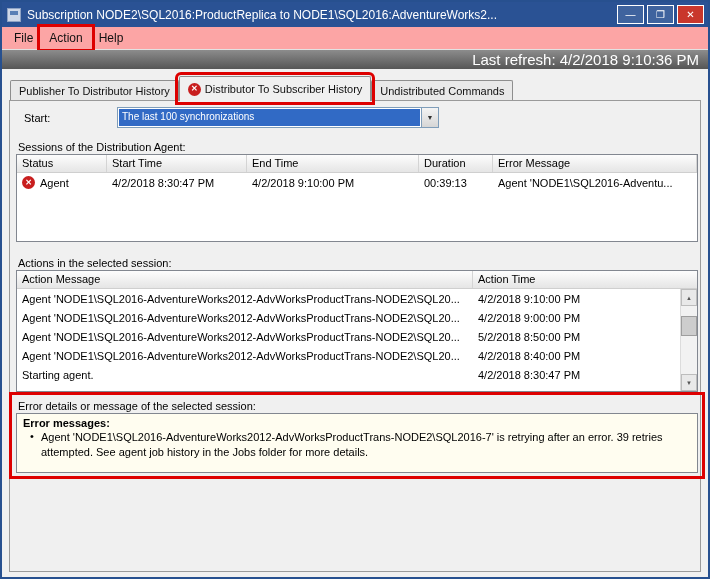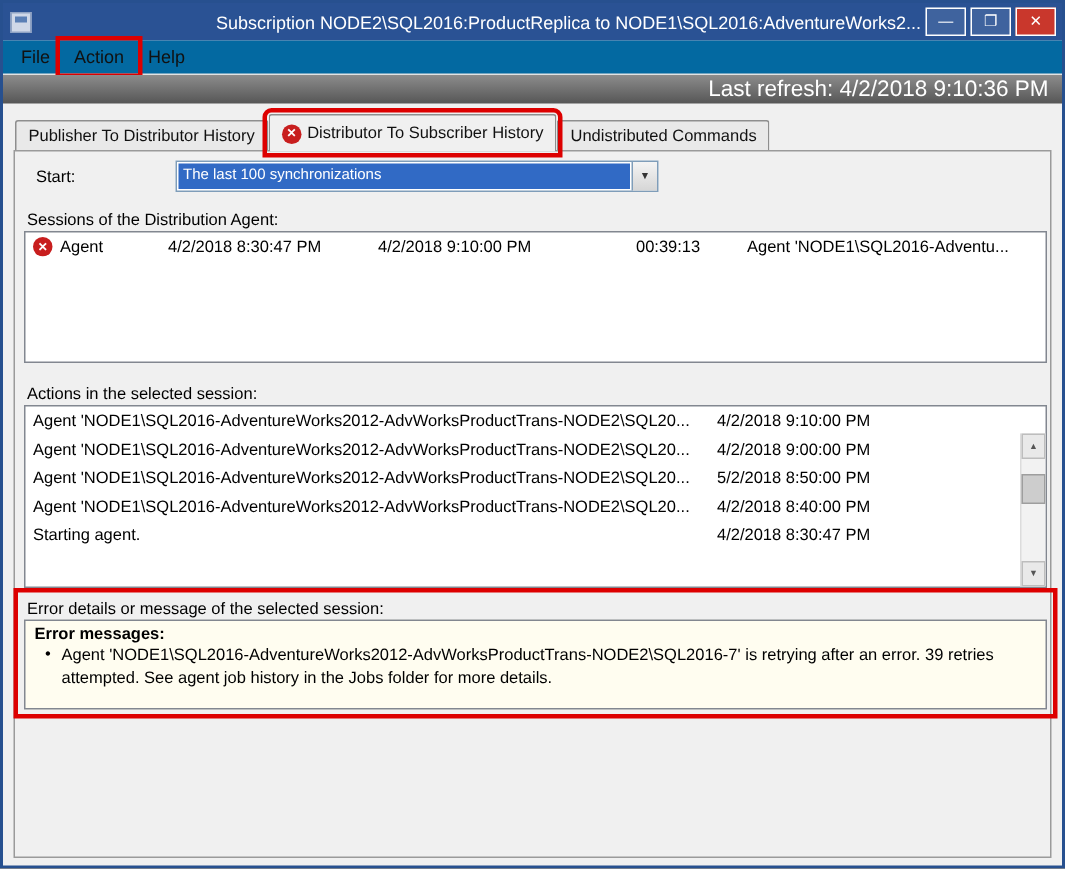--- a/index.html
+++ b/index.html
@@ -13,34 +13,34 @@
   }
 
   
   .titlebar {
     position:absolute; left:0; top:0; right:0; height:25px;
     background:#2a5294; color:#fff; display:flex; align-items:center;
     padding-left:5px; font-size:12px;
   }
   .title-icon { width:14px; height:14px; margin-right:6px; background:#cfd8e8; border:1px solid #8fa3c4; position:relative; flex:0 0 auto; }
   .title-icon::after { content:""; position:absolute; left:2px; top:2px; right:2px; height:4px; background:#5a7fb5; }
-  .title-text { flex:1; white-space:nowrap; overflow:hidden;text-align:right; }
+  .title-text { flex:1; white-space:nowrap; overflow:hidden; }
   .win-buttons { display:flex; margin-right:4px; }
   .win-btn {
     width:27px; height:19px; margin-left:3px; border:1px solid #ffffff;
     display:flex; align-items:center; justify-content:center;
     color:#fff; font-size:10px; line-height:1; background:rgba(255,255,255,0.10);
     cursor:default;
   }
   .win-btn.close { background:#c9372c; }
 
   
   .menubar {
     position:absolute; left:0; top:25px; right:0; height:23px;
-    background:#0369a1; border-bottom:1px solid #e2e2e2;
+    background:#fca5a5; border-bottom:1px solid #e2e2e2;
     display:flex; align-items:center; padding-left:4px; font-size:12px; color:#111;
   }
   .menu-item { padding:3px 8px; }
   .menu-item.annotated { outline:3px solid #dd0000; outline-offset:1px; }
 
   
   .refreshbar {
     position:absolute; left:0; top:48px; right:0; height:19px;
     background:linear-gradient(#8c8c8c,#565656);
     color:#fff; font-size:15px; line-height:19px;
@@ -163,34 +163,45 @@
   </div>
 
   <span class="field-label" style="left:22px; top:110px;">Start:</span>
   <div class="combo">
     <span class="combo-text">The last 100 synchronizations</span>
     <span class="combo-btn">▼</span>
   </div>
 
   <span class="field-label" style="left:16px; top:139px;">Sessions of the Distribution Agent:</span>
   <div class="lv sessions-table">
+    <div class="lv-head">
+      <div class="lv-th c-status">Status</div>
+      <div class="lv-th c-start">Start Time</div>
+      <div class="lv-th c-end">End Time</div>
+      <div class="lv-th c-dur">Duration</div>
+      <div class="lv-th c-err">Error Message</div>
+    </div>
     <div class="lv-row">
       <div class="lv-td c-status status-cell">
         <span class="err-icon">✕</span>
         <span>Agent</span>
       </div>
       <div class="lv-td c-start">4/2/2018 8:30:47 PM</div>
       <div class="lv-td c-end">4/2/2018 9:10:00 PM</div>
       <div class="lv-td c-dur">00:39:13</div>
       <div class="lv-td c-err">Agent 'NODE1\SQL2016-Adventu...</div>
     </div>
   </div>
 
   <span class="field-label" style="left:16px; top:255px;">Actions in the selected session:</span>
   <div class="lv actions-table">
+    <div class="lv-head">
+      <div class="lv-th c-msg">Action Message</div>
+      <div class="lv-th c-time">Action Time</div>
+    </div>
     <div class="lv-row">
       <div class="lv-td c-msg">Agent 'NODE1\SQL2016-AdventureWorks2012-AdvWorksProductTrans-NODE2\SQL20...</div>
       <div class="lv-td c-time">4/2/2018 9:10:00 PM</div>
     </div>
     <div class="lv-row">
       <div class="lv-td c-msg">Agent 'NODE1\SQL2016-AdventureWorks2012-AdvWorksProductTrans-NODE2\SQL20...</div>
       <div class="lv-td c-time">4/2/2018 9:00:00 PM</div>
     </div>
     <div class="lv-row">
       <div class="lv-td c-msg">Agent 'NODE1\SQL2016-AdventureWorks2012-AdvWorksProductTrans-NODE2\SQL20...</div>

